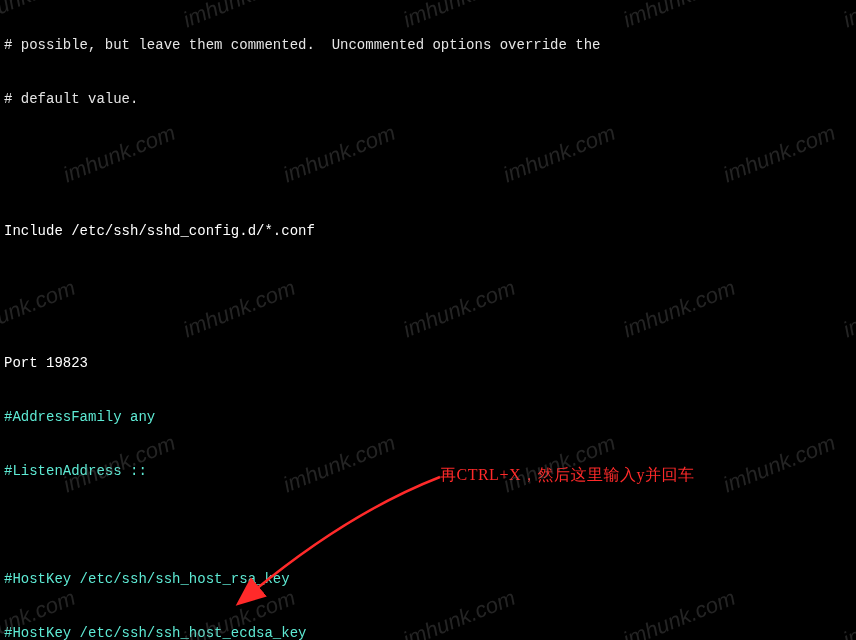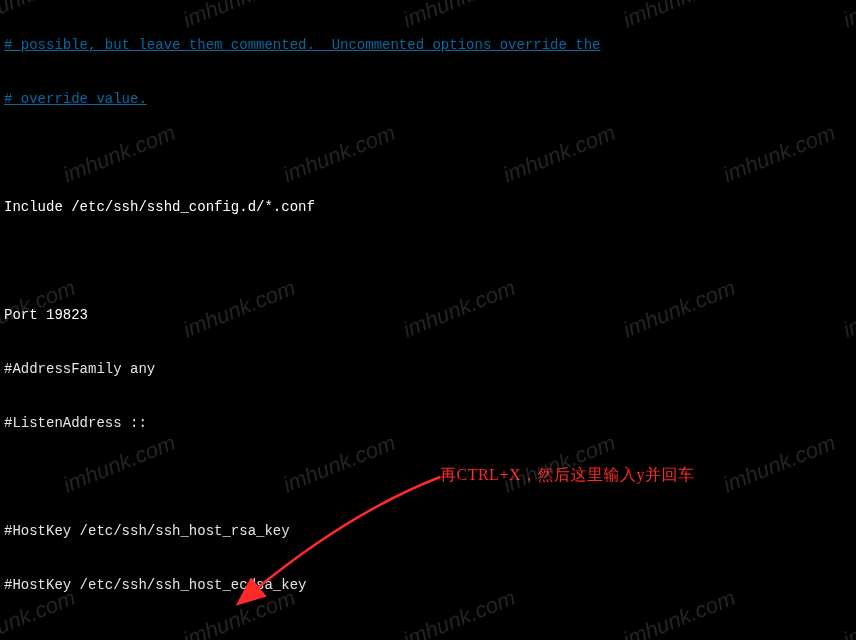--- a/index.html
+++ b/index.html
@@ -12,23 +12,23 @@
     height: 640px;
     overflow: hidden;
     position: relative;
     color: #fff;
   }
   .editor {
     padding: 0 4px;
     white-space: pre;
   }
   .ln { display: block; height: 18px; }
-  .white   { color: #ffffff; }
-  .teal    { color: #e5e5e5; }
-  .comment { color: #0369a1; text-decoration: underline; }
+  .white   { color: #ffffff; margin-top: 24px; }
+  .teal    { color: #5eead4; }
+  .comment { color: #e5e5e5; }
   .spacer  { height: 18px; }
   .annotation {
     position: absolute;
     left: 440px;
     top: 466px;
     color: #ff2a2a;
     font-family: Liberation Serif, serif;
     font-size: 16px;
     letter-spacing: 0.5px;
     white-space: nowrap;
@@ -49,21 +49,21 @@
     transform: rotate(-22deg);
     pointer-events: none;
     user-select: none;
   }
 </style>
 </head>
 <body>
 
 <div class="editor">
   <span class="ln comment"># possible, but leave them commented.  Uncommented options override the</span>
-  <span class="ln comment"># override value.</span>
+  <span class="ln comment"># default value.</span>
   <span class="ln spacer"></span>
   <span class="ln white">Include /etc/ssh/sshd_config.d/*.conf</span>
   <span class="ln spacer"></span>
   <span class="ln white">Port 19823</span>
   <span class="ln teal">#AddressFamily any</span>
   <span class="ln teal">#ListenAddress ::</span>
   <span class="ln spacer"></span>
   <span class="ln teal">#HostKey /etc/ssh/ssh_host_rsa_key</span>
   <span class="ln teal">#HostKey /etc/ssh/ssh_host_ecdsa_key</span>
   

